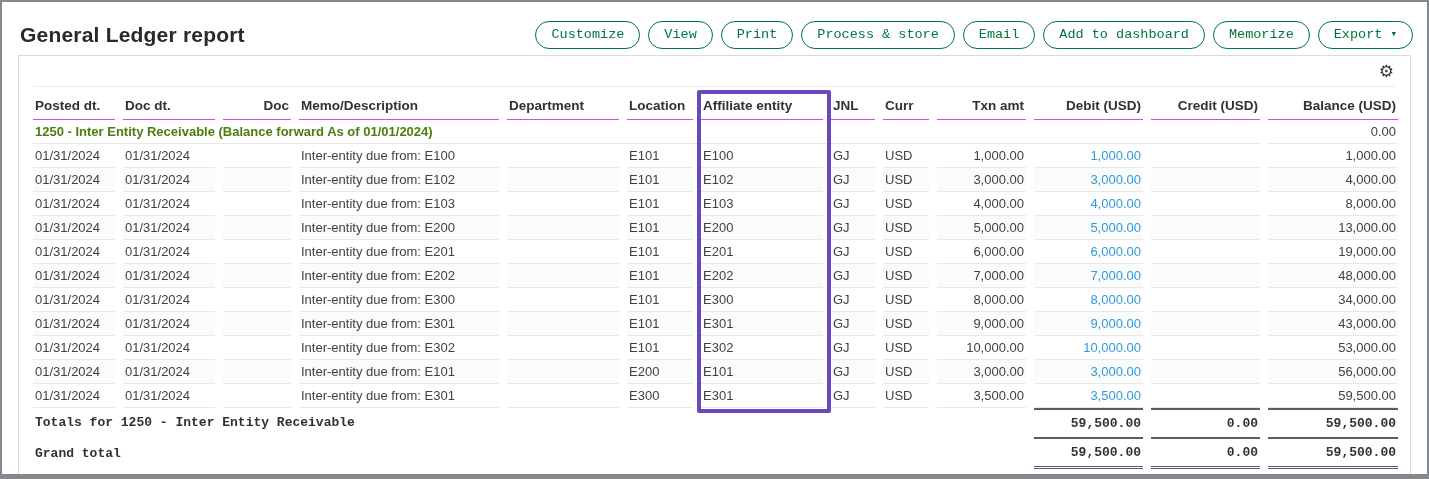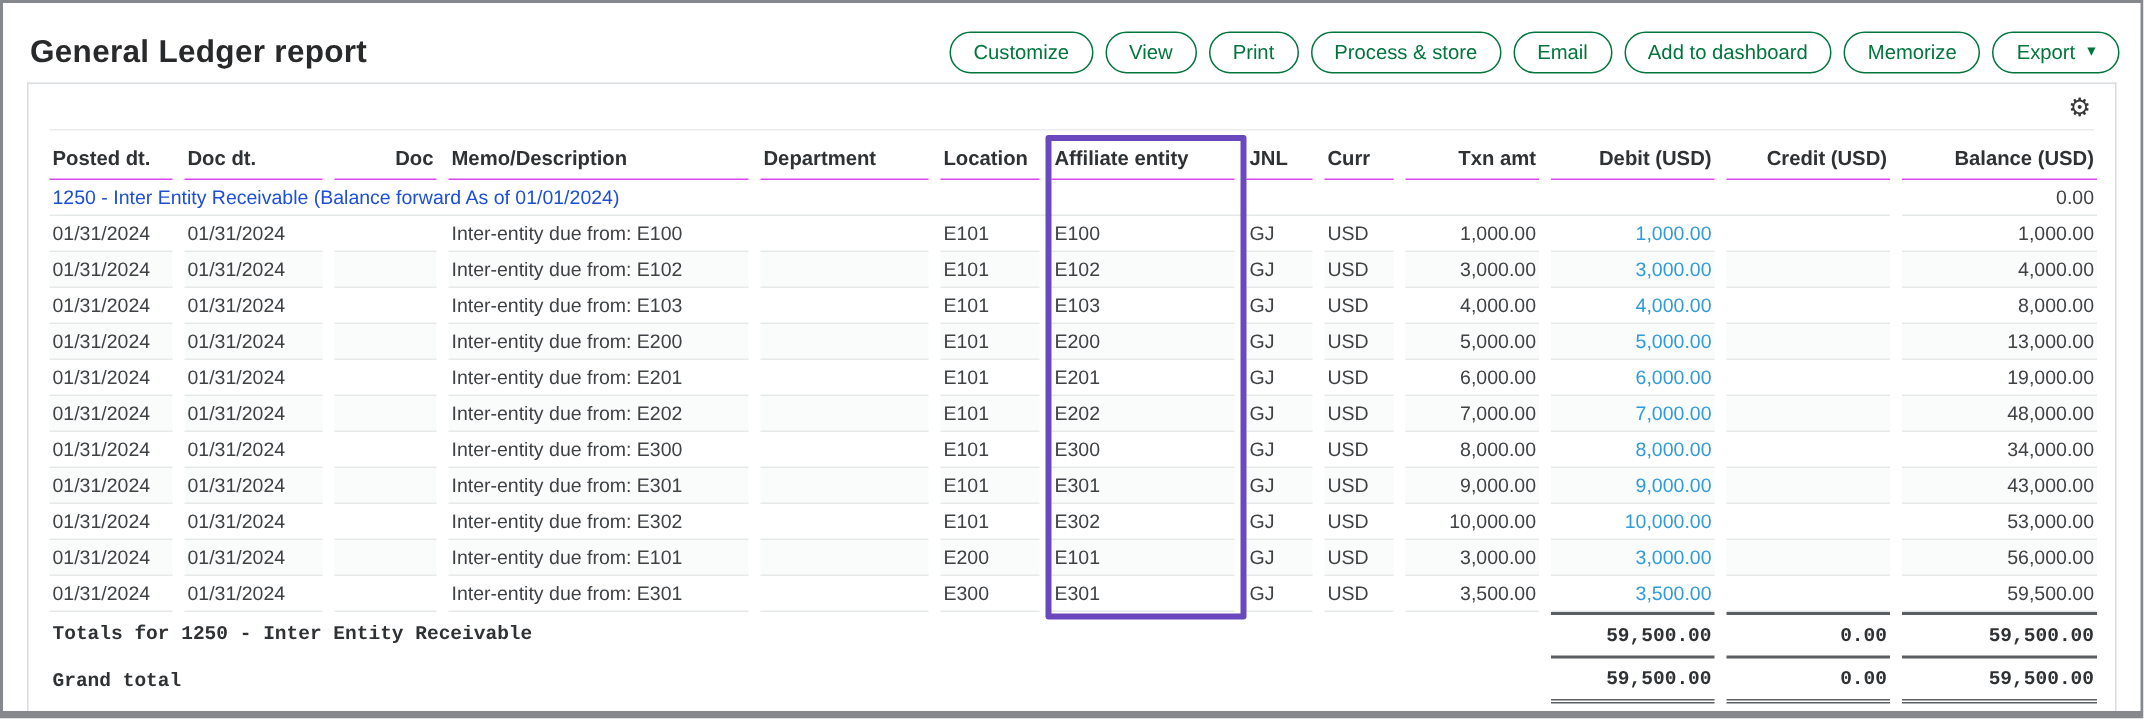--- a/index.html
+++ b/index.html
@@ -16,21 +16,21 @@
   .topbar {
     height:53px; display:flex; align-items:center; justify-content:space-between;
     padding:12px 14px 0 18px;
   }
   .page-title { margin:0; font-size:21px; font-weight:700; color:#28292b; letter-spacing:.2px; }
   .btn-row { display:flex; align-items:center; }
   .pill {
     display:inline-flex; align-items:center; gap:8px;
     background:#fff; border:1.5px solid #00763c; color:#00763c;
     border-radius:15px; height:28px; padding:0 15px;
-    font-family:Liberation Sans, sans-serif; font-size:13.5px; font-weight:500;
+    font-family:Liberation Mono, monospace; font-size:13.5px; font-weight:500;
     margin-left:8px; cursor:pointer; white-space:nowrap;
   }
   .caret { font-size:11px; line-height:1; color:#00763c; }
 
   
   .card {
     position:absolute; left:16px; right:16px; top:53px; bottom:0;
     border:1px solid #d9dcdf; border-bottom:none; background:#fff;
   }
   .card-toolbar { height:30px; display:flex; justify-content:flex-end; align-items:center; padding:0 16px; }
@@ -47,21 +47,21 @@
     font-size:13.5px; font-weight:700; color:#2f3234;
     padding:9px 2px 6px; border-bottom:1px solid #d946ef; white-space:nowrap;
     text-align:left;
   }
   td {
     padding:4px 2px; line-height:15px; border-bottom:1px solid #e6e9ea;
     white-space:nowrap; overflow:hidden;
   }
   tr.zebra td { background:#fafbfb; }
   .al { text-align:left; } .ar { text-align:right; }
-  .bold { font-weight:400; color:#1d4ed8; }
+  .bold { font-weight:700; color:#4d7c0f; }
   td.link { color:#2f9bdb; cursor:pointer; }
   tr.totals td, tr.grand td { border-bottom:none; font-weight:700; color:#2f3234; padding-top:6px; padding-bottom:6px;font-family:Liberation Mono, monospace; }
   tr.totals td.num { border-top:2px solid #5a5e62; }
   tr.grand td.num { border-top:2px solid #5a5e62; border-bottom:3px double #5a5e62; }
 
   
   .highlight-box {
     position:absolute; left:678px; top:34px; width:134px; height:323px;
     border:4px solid #6a48be; border-radius:2px; pointer-events:none;
   }

